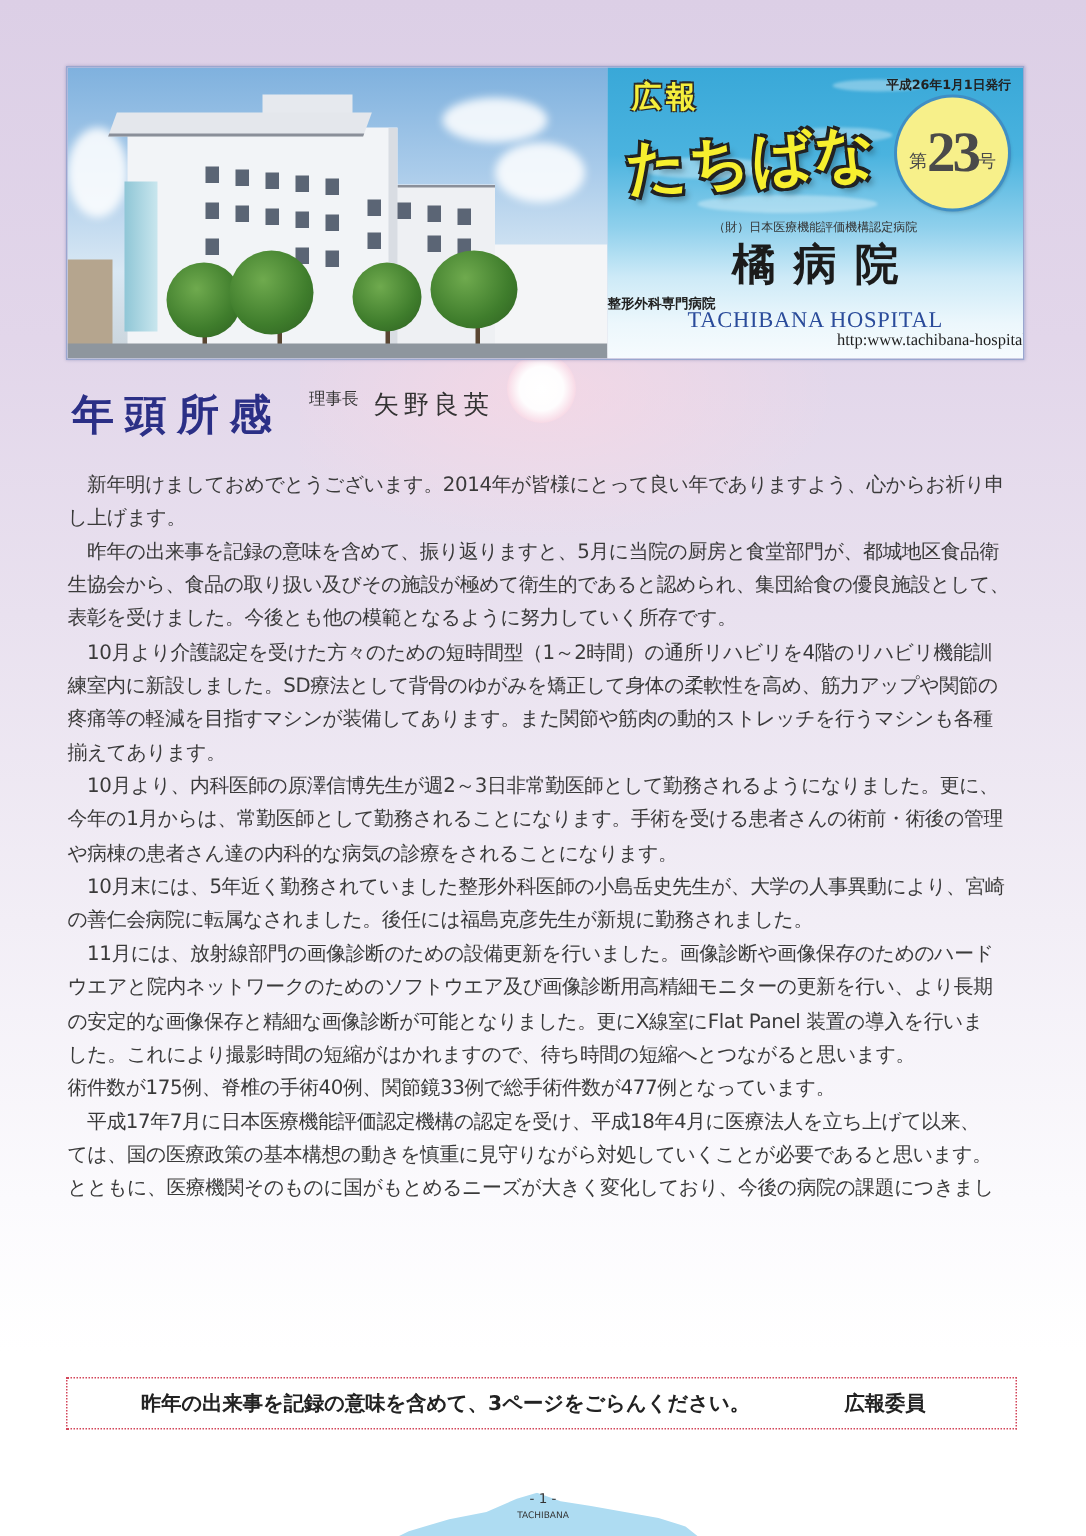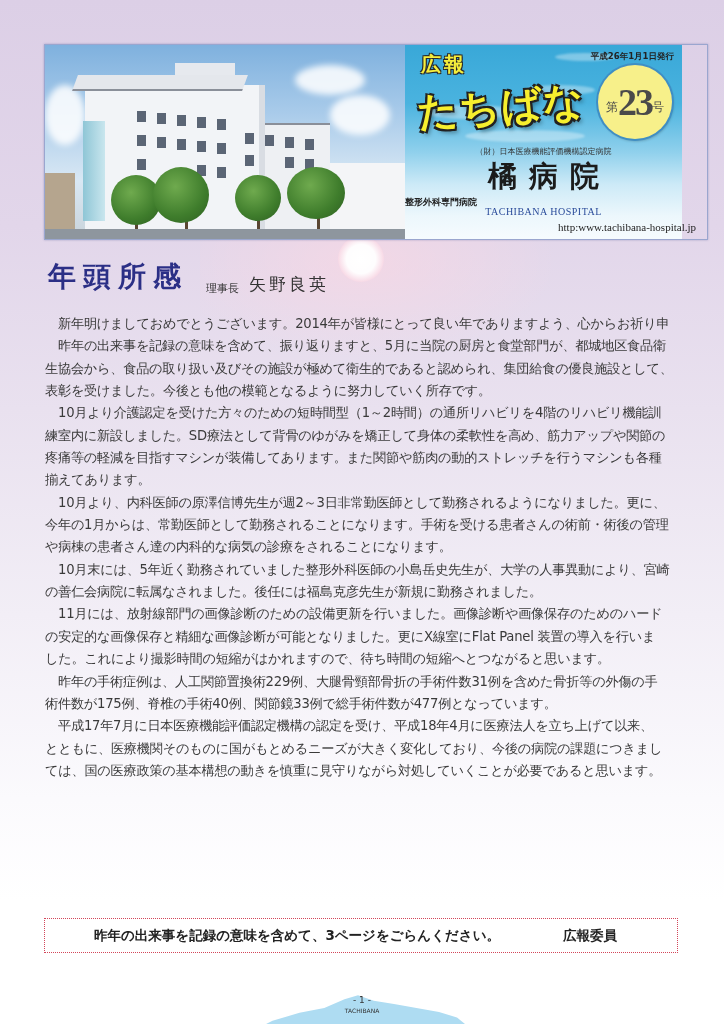--- a/index.html
+++ b/index.html
@@ -12,21 +12,21 @@
       position: absolute; left: 338px; top: 236px; width: 46px; height: 46px; border-radius: 50%;
       background: radial-gradient(circle, rgba(255,255,255,1) 0%, rgba(255,255,255,0.95) 45%, rgba(255,220,230,0.5) 70%, rgba(255,220,230,0) 100%);
     }
     .glow {
       position: absolute; left: 200px; top: 220px; width: 360px; height: 140px;
       background: radial-gradient(ellipse at 45% 30%, rgba(255,215,225,0.55) 0%, rgba(255,215,225,0) 70%);
     }
     
     .banner {
       position: absolute; left: 44px; top: 44px; width: 637px; height: 194px;
-      border: 1px solid #9aa6cf; box-shadow: 0 0 2px rgba(80,90,150,0.4); overflow: hidden; padding-left: 25px;
+      border: 1px solid #9aa6cf; box-shadow: 0 0 2px rgba(80,90,150,0.4); overflow: hidden;
     }
     .photo {
       position: absolute; left: 0; top: 0; width: 360px; height: 194px;
       background: linear-gradient(180deg, #7fb1de 0%, #a9cbea 35%, #d9e8f4 70%, #c9d3da 100%);
       overflow: hidden;
     }
     .cloud { position: absolute; background: rgba(255,255,255,0.85); border-radius: 50%; filter: blur(3px); }
     .bld-main {
       position: absolute; left: 40px; top: 40px; width: 180px; height: 150px; background: #f2f4f7;
       box-shadow: inset -6px 0 0 #d9dde3;
@@ -67,26 +67,26 @@
     .badge .dai, .badge .gou { font-size: 12px; font-family: "DejaVu Serif", serif; margin-top: 10px; }
     .badge .num { font-size: 38px; font-family: "Liberation Serif", serif; font-weight: bold; letter-spacing: -2px; line-height: 1; }
     .cert { position: absolute; left: 0; width: 277px; top: 101px; text-align: center; font-size: 8px; color: #333; }
     .hospital-name {
       position: absolute; left: 0; width: 277px; top: 112px; text-align: center;
       font-family: "DejaVu Serif", serif; font-weight: bold; font-size: 29px; color: #1b1b1b; letter-spacing: 12px; text-indent: 12px;
     }
     .specialty { position: absolute; left: 0; width: 277px; top: 151px; text-align: left; font-size: 9px; font-weight: bold; color: #222; }
     .hospital-en {
       position: absolute; left: 0; width: 277px; top: 161px; text-align: center;
-      font-family: "Liberation Serif", serif; font-size: 10px; color: #2a4b9a; letter-spacing: 0.5px;
+      font-family: "Liberation Serif", serif; font-size: 15px; color: #2a4b9a; letter-spacing: 0.5px;
     }
     .url { position: absolute; left: 14px; width: 277px; top: 176px; text-align: right; font-family: "Liberation Serif", serif; font-size: 11px; color: #1e1e1e; }
 
     
-    .heading { position: absolute; left: 48px; top: 258px; display: flex; align-items: flex-end; }
+    .heading { position: absolute; left: 48px; top: 258px; display: flex; align-items: flex-start; }
     .heading .title {
       font-family: "DejaVu Serif", serif; font-size: 28px; font-weight: bold; color: #2b2f86; letter-spacing: 7px;
     }
     .heading .role { font-size: 11px; color: #333; margin-left: 18px; }
     .heading .author { font-size: 17px; color: #333; margin-left: 10px; letter-spacing: 3px; }
 
     
     .body-text {
       position: absolute; left: 45px; top: 313px; width: 640px;
       font-size: 13.2px; color: #3a3a3a; line-height: 22.35px; letter-spacing: -0.25px;
@@ -182,40 +182,41 @@
 </div>
 
 <div class="heading">
   <span class="title">年頭所感</span>
   <span class="role">理事長</span>
   <span class="author">矢野良英</span>
 </div>
 
 <div class="body-text" id="body-text">
     <span class="line indent">新年明けましておめでとうございます。2014年が皆様にとって良い年でありますよう、心からお祈り申</span>
+    <span class="line">し上げます。</span>
     <span class="line indent">昨年の出来事を記録の意味を含めて、振り返りますと、5月に当院の厨房と食堂部門が、都城地区食品衛</span>
     <span class="line">生協会から、食品の取り扱い及びその施設が極めて衛生的であると認められ、集団給食の優良施設として、</span>
     <span class="line">表彰を受けました。今後とも他の模範となるように努力していく所存です。</span>
     <span class="line indent">10月より介護認定を受けた方々のための短時間型（1～2時間）の通所リハビリを4階のリハビリ機能訓</span>
     <span class="line">練室内に新設しました。SD療法として背骨のゆがみを矯正して身体の柔軟性を高め、筋力アップや関節の</span>
     <span class="line">疼痛等の軽減を目指すマシンが装備してあります。また関節や筋肉の動的ストレッチを行うマシンも各種</span>
     <span class="line">揃えてあります。</span>
     <span class="line indent">10月より、内科医師の原澤信博先生が週2～3日非常勤医師として勤務されるようになりました。更に、</span>
     <span class="line">今年の1月からは、常勤医師として勤務されることになります。手術を受ける患者さんの術前・術後の管理</span>
     <span class="line">や病棟の患者さん達の内科的な病気の診療をされることになります。</span>
     <span class="line indent">10月末には、5年近く勤務されていました整形外科医師の小島岳史先生が、大学の人事異動により、宮崎</span>
     <span class="line">の善仁会病院に転属なされました。後任には福島克彦先生が新規に勤務されました。</span>
     <span class="line indent">11月には、放射線部門の画像診断のための設備更新を行いました。画像診断や画像保存のためのハード</span>
+    <span class="line">ウエアと院内ネットワークのためのソフトウエア及び画像診断用高精細モニターの更新を行い、より長期</span>
     <span class="line">の安定的な画像保存と精細な画像診断が可能となりました。更にX線室にFlat Panel 装置の導入を行いま</span>
     <span class="line">した。これにより撮影時間の短縮がはかれますので、待ち時間の短縮へとつながると思います。</span>
-    <span class="line indent">昨年の手術症例は、人工関節置換術229例、大腿骨頸部骨折の手術件数31例を含めた骨折等の外傷の手</span>
     <span class="line">術件数が175例、脊椎の手術40例、関節鏡33例で総手術件数が477例となっています。</span>
     <span class="line indent">平成17年7月に日本医療機能評価認定機構の認定を受け、平成18年4月に医療法人を立ち上げて以来、</span>
+    <span class="line">ては、国の医療政策の基本構想の動きを慎重に見守りながら対処していくことが必要であると思います。</span>
     <span class="line">とともに、医療機関そのものに国がもとめるニーズが大きく変化しており、今後の病院の課題につきまし</span>
-    <span class="line">ては、国の医療政策の基本構想の動きを慎重に見守りながら対処していくことが必要であると思います。</span>
   </div>
 
 <div class="notice">
   <span class="msg">昨年の出来事を記録の意味を含めて、3ページをごらんください。</span>
   <span class="sig">広報委員</span>
 </div>
 
 <div class="footer-hill"></div>
 <div class="page-num">- 1 -</div>
 <div class="page-brand">TACHIBANA</div>

